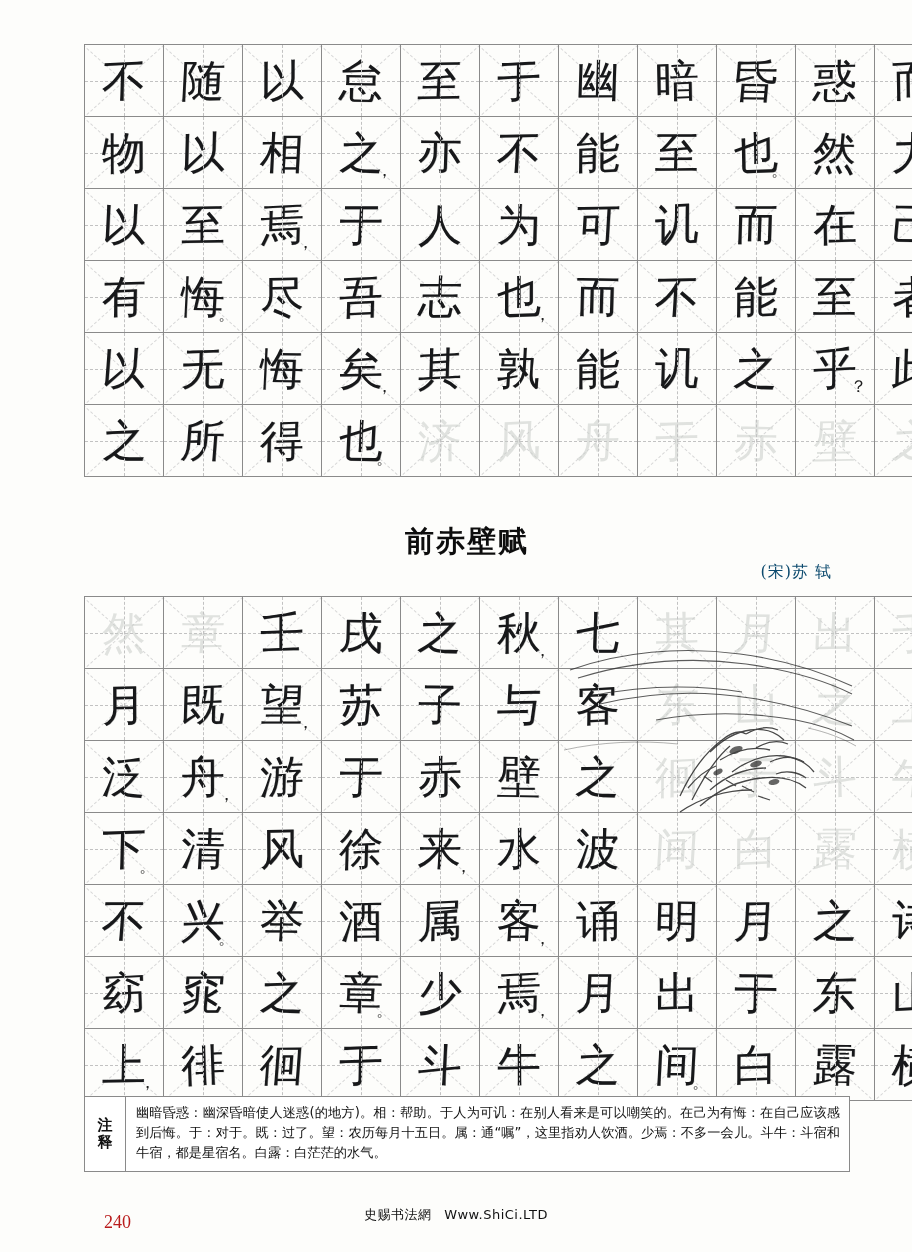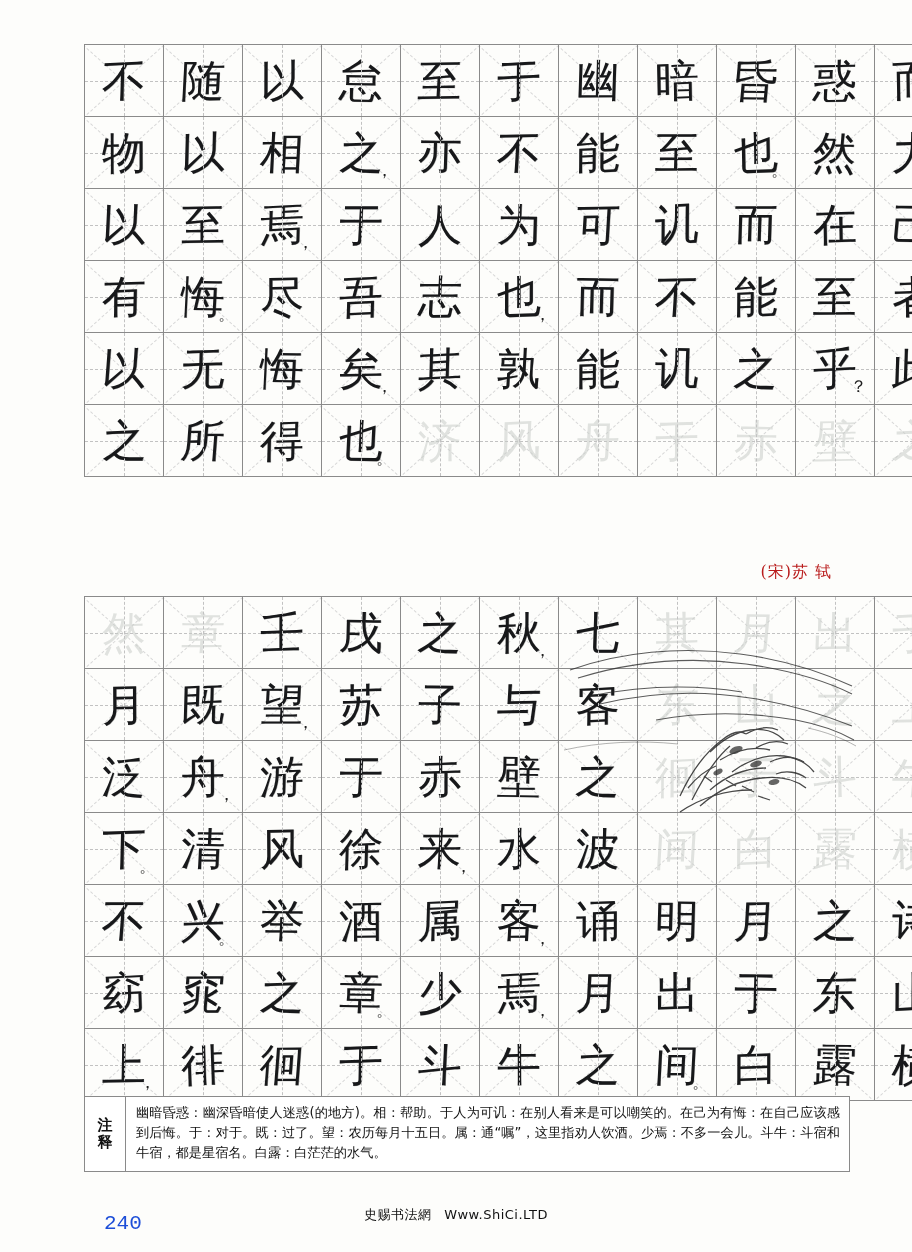--- a/index.html
+++ b/index.html
@@ -118,21 +118,21 @@
     font-size: 29px;
     color: #0d0d0d;
     letter-spacing: 2px;
   }
   .poem-author {
     position: absolute;
     right: 18px;
     top: 62px;
     font-family: "DejaVu Serif", serif;
     font-size: 16px;
-    color: #b91c1c;
+    color: #0c4a6e;
     letter-spacing: 1px;
   }
 
   
   .illustration {
     position: absolute;
     left: 560px;
     top: 600px;
     width: 300px;
     height: 250px;
@@ -173,23 +173,23 @@
     line-height: 1.5;
     color: #111;
     text-align: justify;
   }
 
   
   .page-number {
     position: absolute;
     left: 104px;
     top: 1212px;
-    font-family: Liberation Mono, monospace;
-    font-size: 21px;
-    color: #1d4ed8;
+    font-family: Liberation Serif, serif;
+    font-size: 18px;
+    color: #b91c1c;
   }
   .footer-credits {
     position: absolute;
     left: 0;
     right: 0;
     top: 1206px;
     text-align: center;
     font-family: "DejaVu Sans", sans-serif;
     font-size: 13px;
     color: #111;
@@ -696,20 +696,21 @@
           <div class="diag">
             <i class="d1"></i>
             <i class="d2"></i>
           </div>
           <div class="glyph faint" style="transform: skewX(-3.2deg) rotate(-2.8deg);">之</div>
         </div>
       </div>
     </div>
 
   <div class="title-area">
+    <div class="poem-title">前赤壁赋</div>
     <div class="poem-author">(宋)苏 轼</div>
   </div>
 
   <div class="grid-block" id="grid-bottom" style="left:84px; top:596px; width:952px;">
       <div class="grid-row">
         <div class="cell">
           <div class="diag">
             <i class="d1"></i>
             <i class="d2"></i>
           </div>

